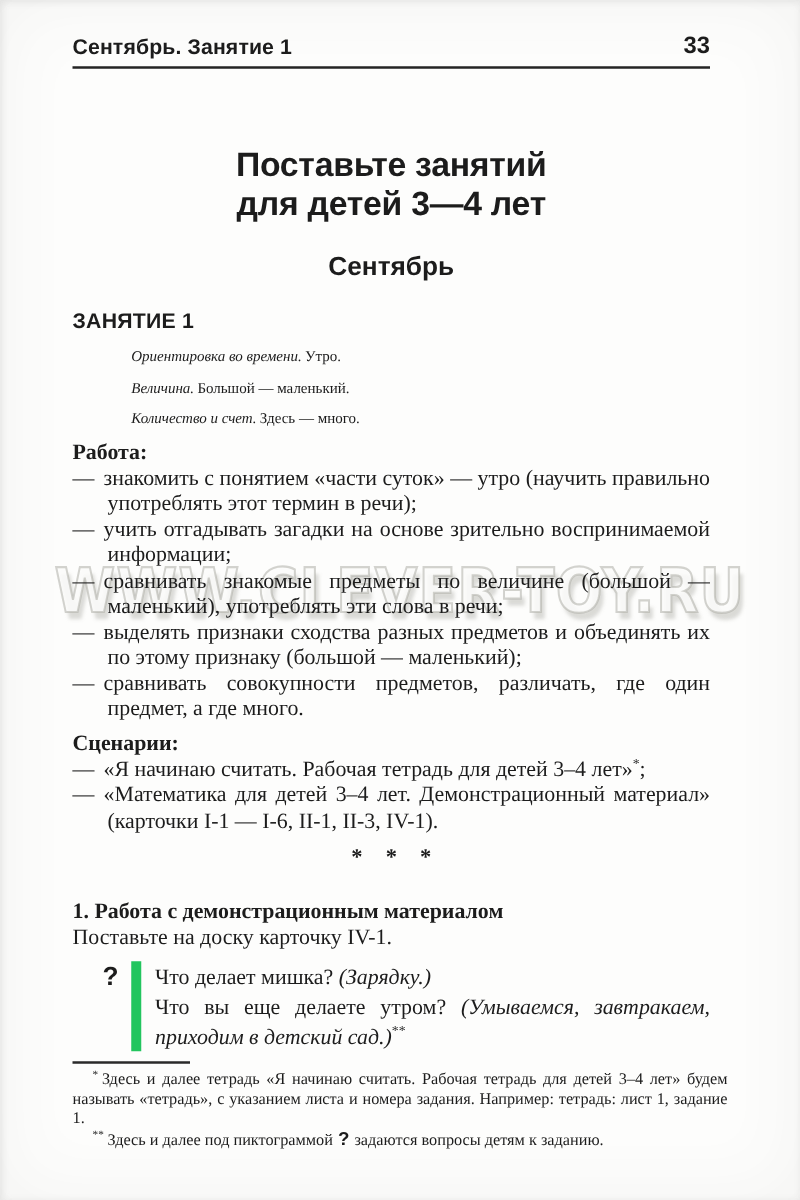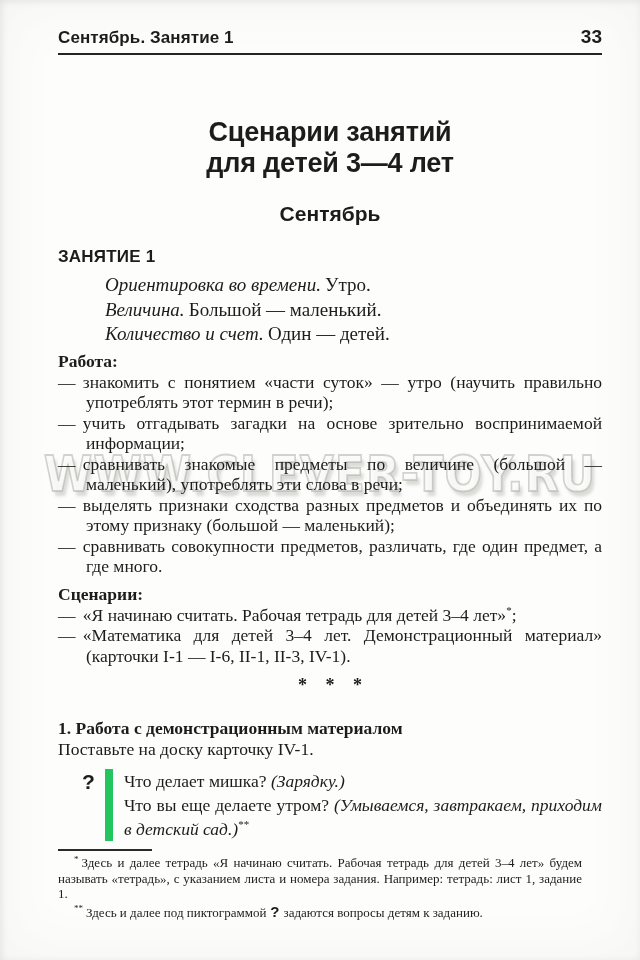--- a/index.html
+++ b/index.html
@@ -11,21 +11,21 @@
     margin: 0 auto;
     background: #fdfdfc;
     color: #1c1c1c;
     font-family: "Liberation Serif", serif;
     overflow: hidden;
     box-shadow: inset 0 0 60px rgba(90,90,85,0.06), inset 3px 0 6px rgba(120,120,115,0.07), inset 0 3px 6px rgba(120,120,115,0.07);
   }
   .content {
     position: relative;
     z-index: 1;
-    padding: 26px 38px 0 58px;
+    padding: 26px 72px 0 58px;
   }
 
   
   .runhead {
     display: flex;
     justify-content: space-between;
     align-items: flex-end;
     border-bottom: 2.5px solid #242424;
     padding-bottom: 5px;
   }
@@ -64,21 +64,21 @@
     margin-top: 21px;
     font-family: "Liberation Sans", sans-serif;
     font-weight: 700;
     font-size: 17px;
     letter-spacing: 0.2px;
   }
 
   .topics { margin-top: 6px; }
   .topic {
     padding-left: 47px;
-    font-size: 19px;
+    font-size: 12px;
     line-height: 24.5px;
   }
   .topic .t-label { font-style: italic; margin-right: 0.22em; }
 
   .block-heading {
     font-weight: 700;
     font-size: 17.5px;
     line-height: 21px;
     margin-top: 3px;
   }
@@ -202,37 +202,37 @@
   <div class="watermark">WWW.CLEVER-TOY.RU</div>
 
   <div class="content">
 
     <div class="runhead">
       <span class="runhead-title">Сентябрь. Занятие 1</span>
       <span class="runhead-page">33</span>
     </div>
 
     <div class="main-title">
-      <div class="t-bold">Сценарии занятий</div>
+      <div class="t-bold">Поставьте занятий</div>
       <div class="t-bold">для детей 3—4 лет</div>
     </div>
 
     <div class="month-heading">Сентябрь</div>
 
     <div class="lesson-heading">ЗАНЯТИЕ 1</div>
 
     <div class="topics">
       <p class="topic">
         <span class="t-label">Ориентировка во времени.</span><span>Утро.</span>
       </p>
       <p class="topic">
         <span class="t-label">Величина.</span><span>Большой — маленький.</span>
       </p>
       <p class="topic">
-        <span class="t-label">Количество и счет.</span><span>Один — детей.</span>
+        <span class="t-label">Количество и счет.</span><span>Здесь — много.</span>
       </p>
     </div>
 
     <div class="block-heading tasks-heading">Работа:</div>
 
     <div>
       <p class="li"><span class="dash">—</span><span>знакомить с понятием «части суток» — утро (научить правильно употреблять этот термин в речи);</span></p>
       <p class="li"><span class="dash">—</span><span>учить отгадывать загадки на основе зрительно воспринимаемой информации;</span></p>
       <p class="li"><span class="dash">—</span><span>сравнивать знакомые предметы по величине (большой — маленький), употреблять эти слова в речи;</span></p>
       <p class="li"><span class="dash">—</span><span>выделять признаки сходства разных предметов и объединять их по этому признаку (большой — маленький);</span></p>

